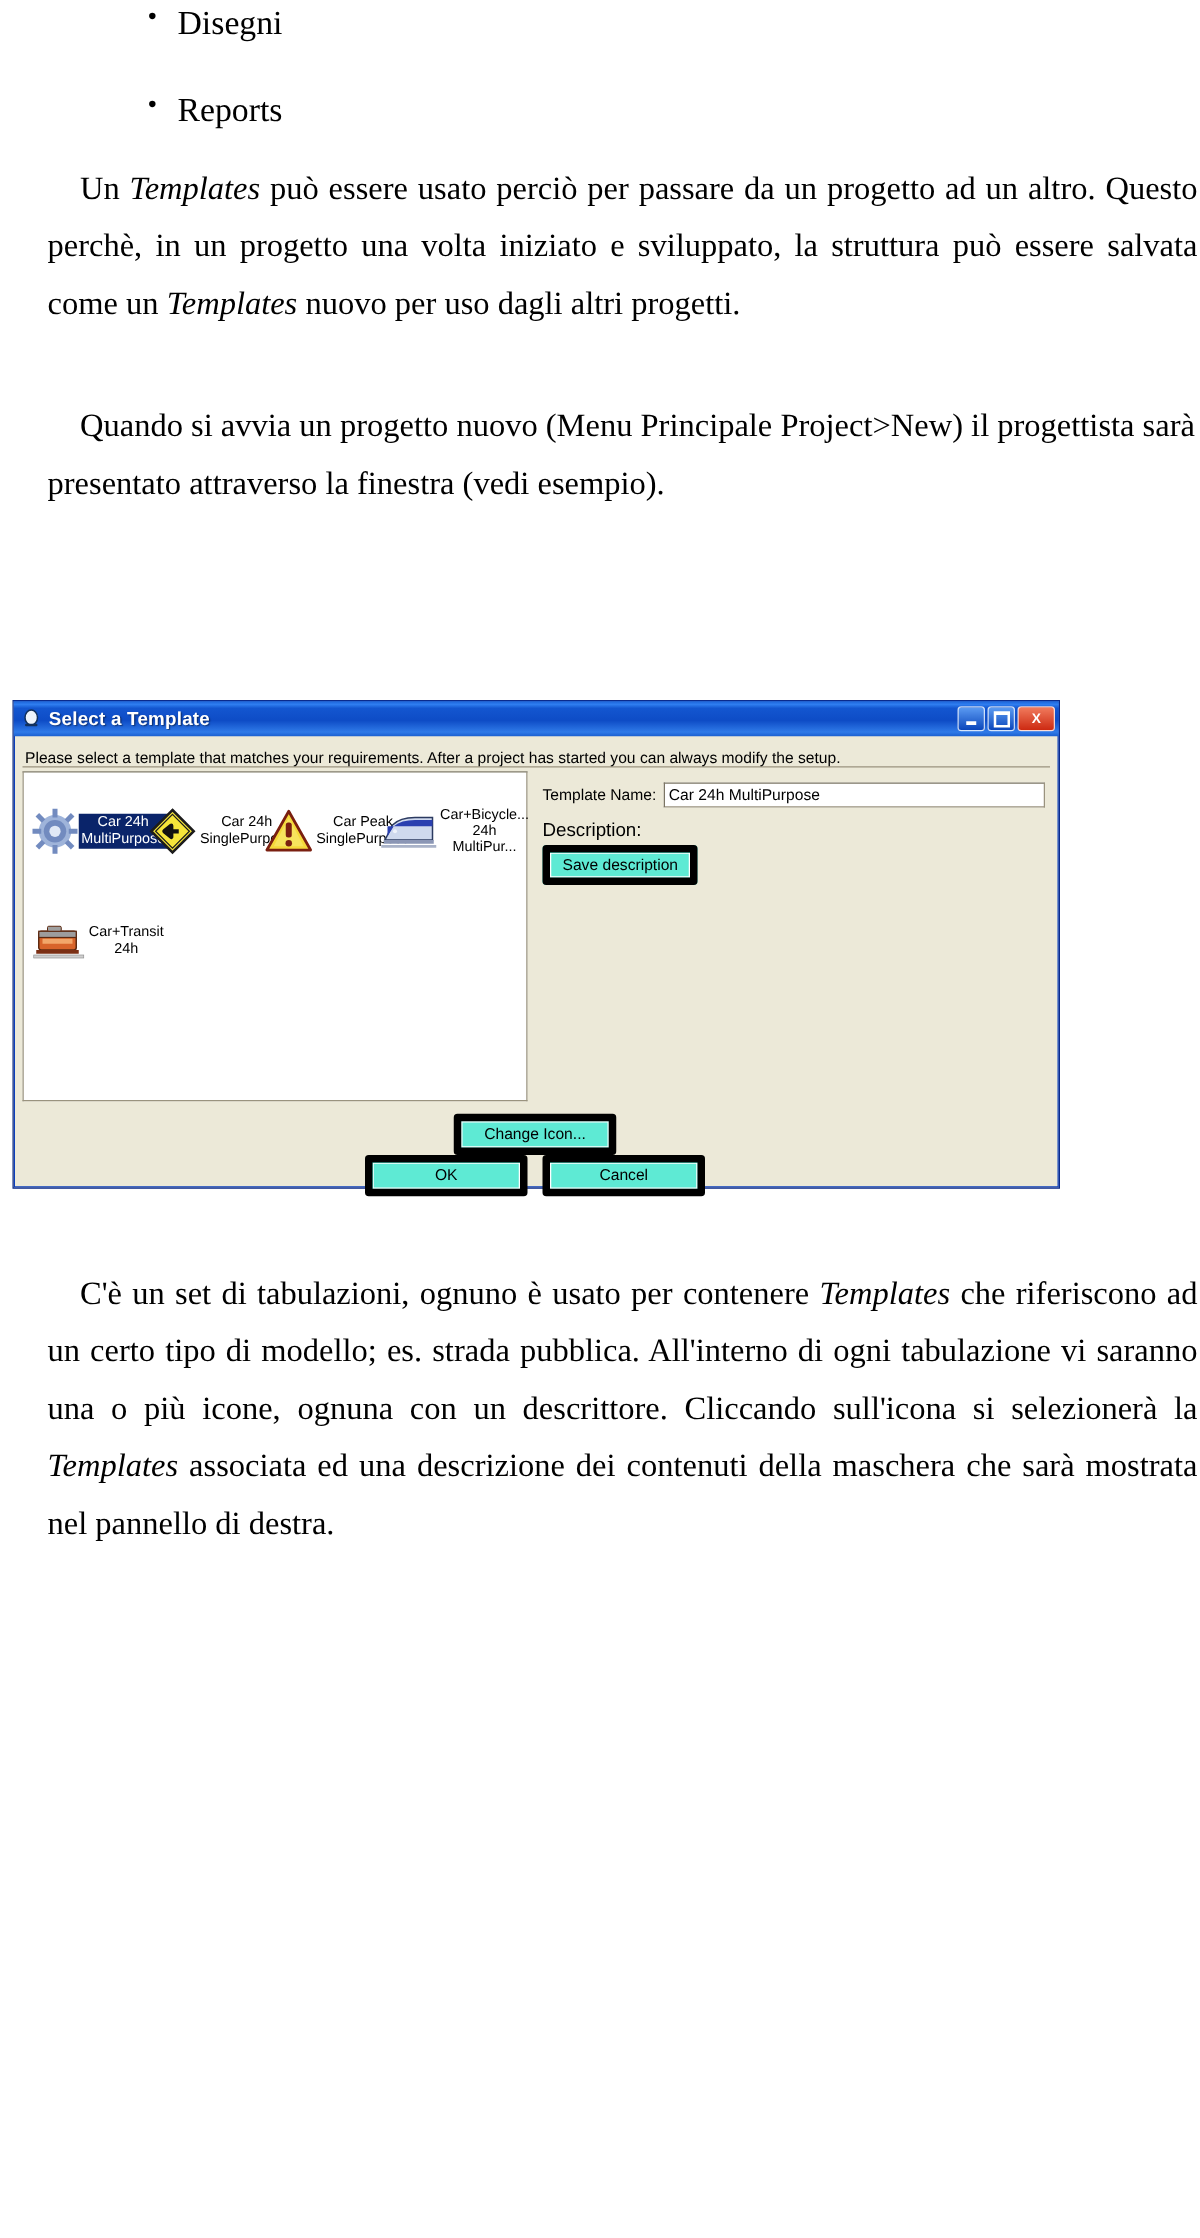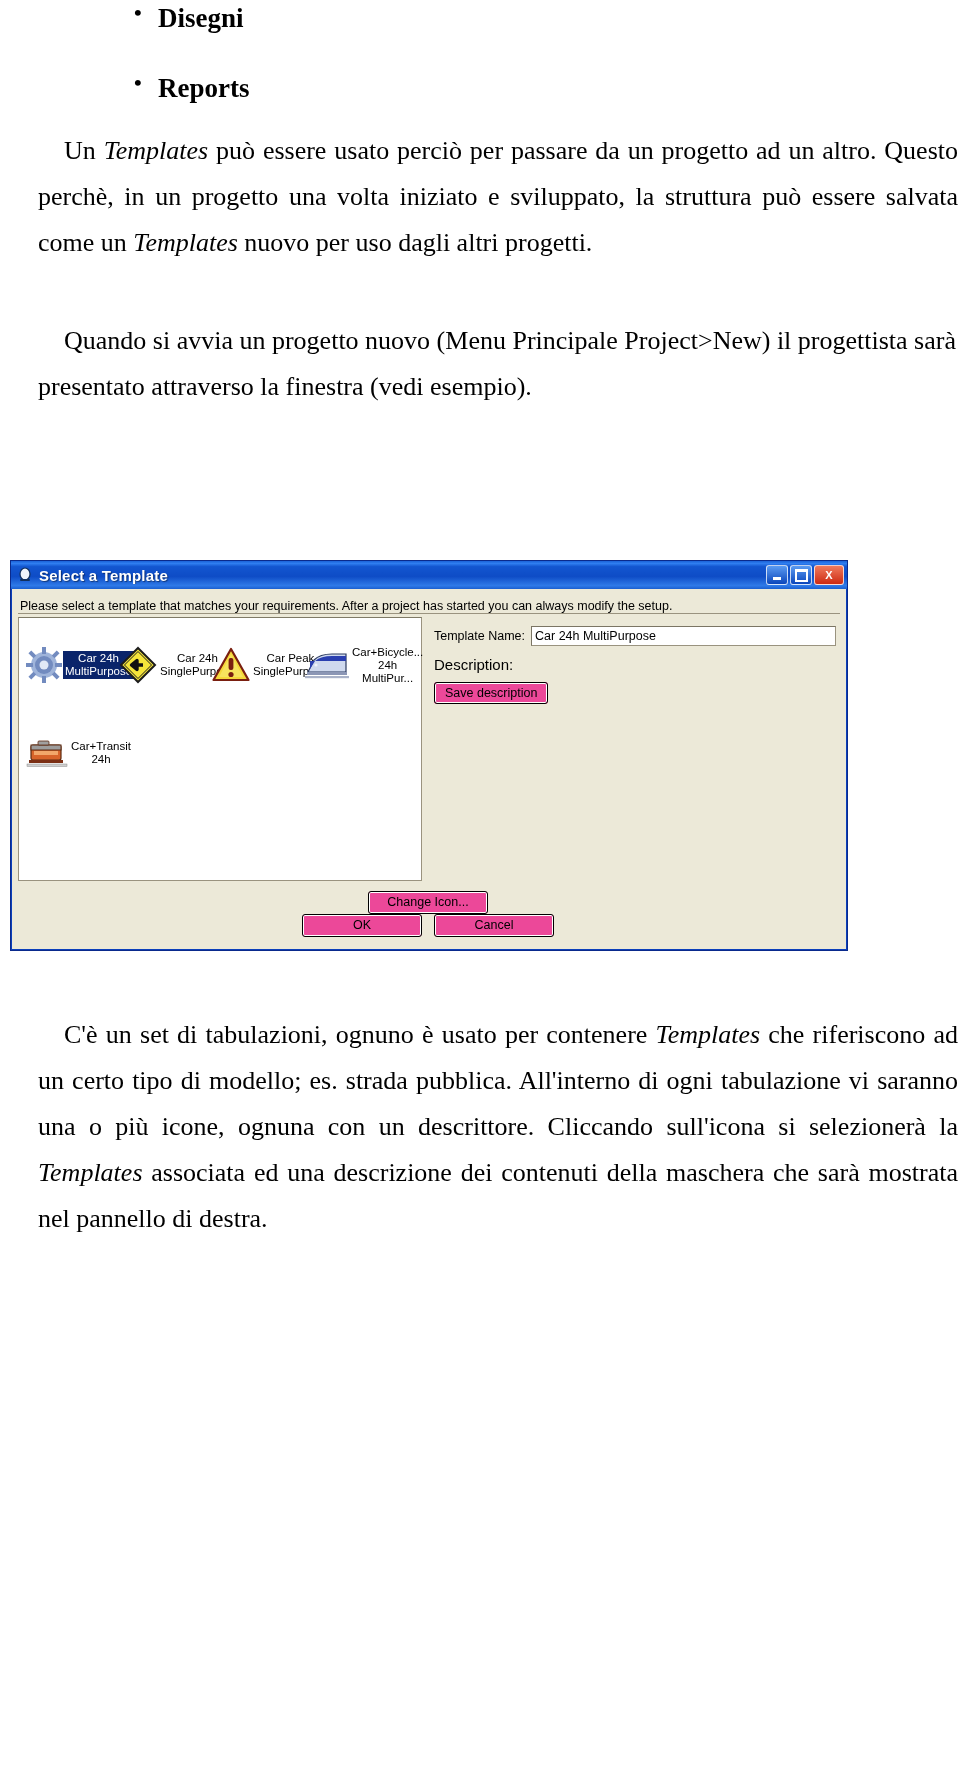--- a/index.html
+++ b/index.html
@@ -292,22 +292,22 @@
     display: flex; align-items: center; justify-content: center;
     font-size: 7px;
     box-sizing: border-box;
   }
   .sc-track { flex: 1; background: #f4f2e6; }
 
   .save-desc-row {
     padding: 6px 0 0 8px;
   }
   .btn {
-    background: #ec4899;
-    border: 1px solid #000000;
+    background: #5eead4;
+    border: 6px solid #000000;
     border-radius: 3px;
     font-size: 12.5px;
     font-family: "Liberation Sans", sans-serif;
     padding: 3px 10px;
     color: #000;
     box-shadow: inset 0 0 0 1px #fff;
     white-space: nowrap;
     line-height: 15px;
   }
   .footer {
@@ -318,21 +318,21 @@
     flex-direction: column;
   }
   .footer-right { display: flex; gap: 12px; }
   .btn-wide { min-width: 98px; text-align: center; }
 </style>
 </head>
 <body>
 
 <div class="doc">
 
-  <ul class="bullet-list" style="position:absolute;left:16px;top:2px;font-weight:bold;">
+  <ul class="bullet-list" style="position:absolute;left:0;top:2px;">
     <li class="bullet-item">Disegni</li>
     <li class="bullet-item" style="margin-top:38px;">Reports</li>
   </ul>
 
   <p class="para indent" style="position:absolute;left:0;top:128px;width:920px;">
     <span>Un </span><span class="ital">Templates</span><span> può essere usato perciò per passare da un progetto ad un altro. Questo perchè, in un progetto una volta iniziato e sviluppato, la struttura può essere salvata come un </span><span class="ital">Templates</span><span> nuovo per uso dagli altri progetti.</span>
   </p>
 
   <p class="para indent" style="position:absolute;left:0;top:318px;width:920px;text-align:left;">
     <span>Quando si avvia un progetto nuovo (Menu Principale Project&gt;New) il progettista sarà presentato attraverso la finestra (vedi esempio).</span>

